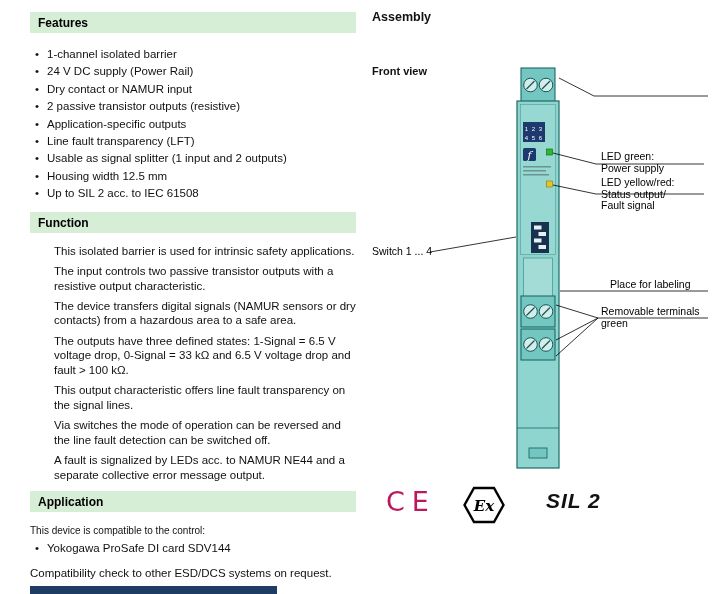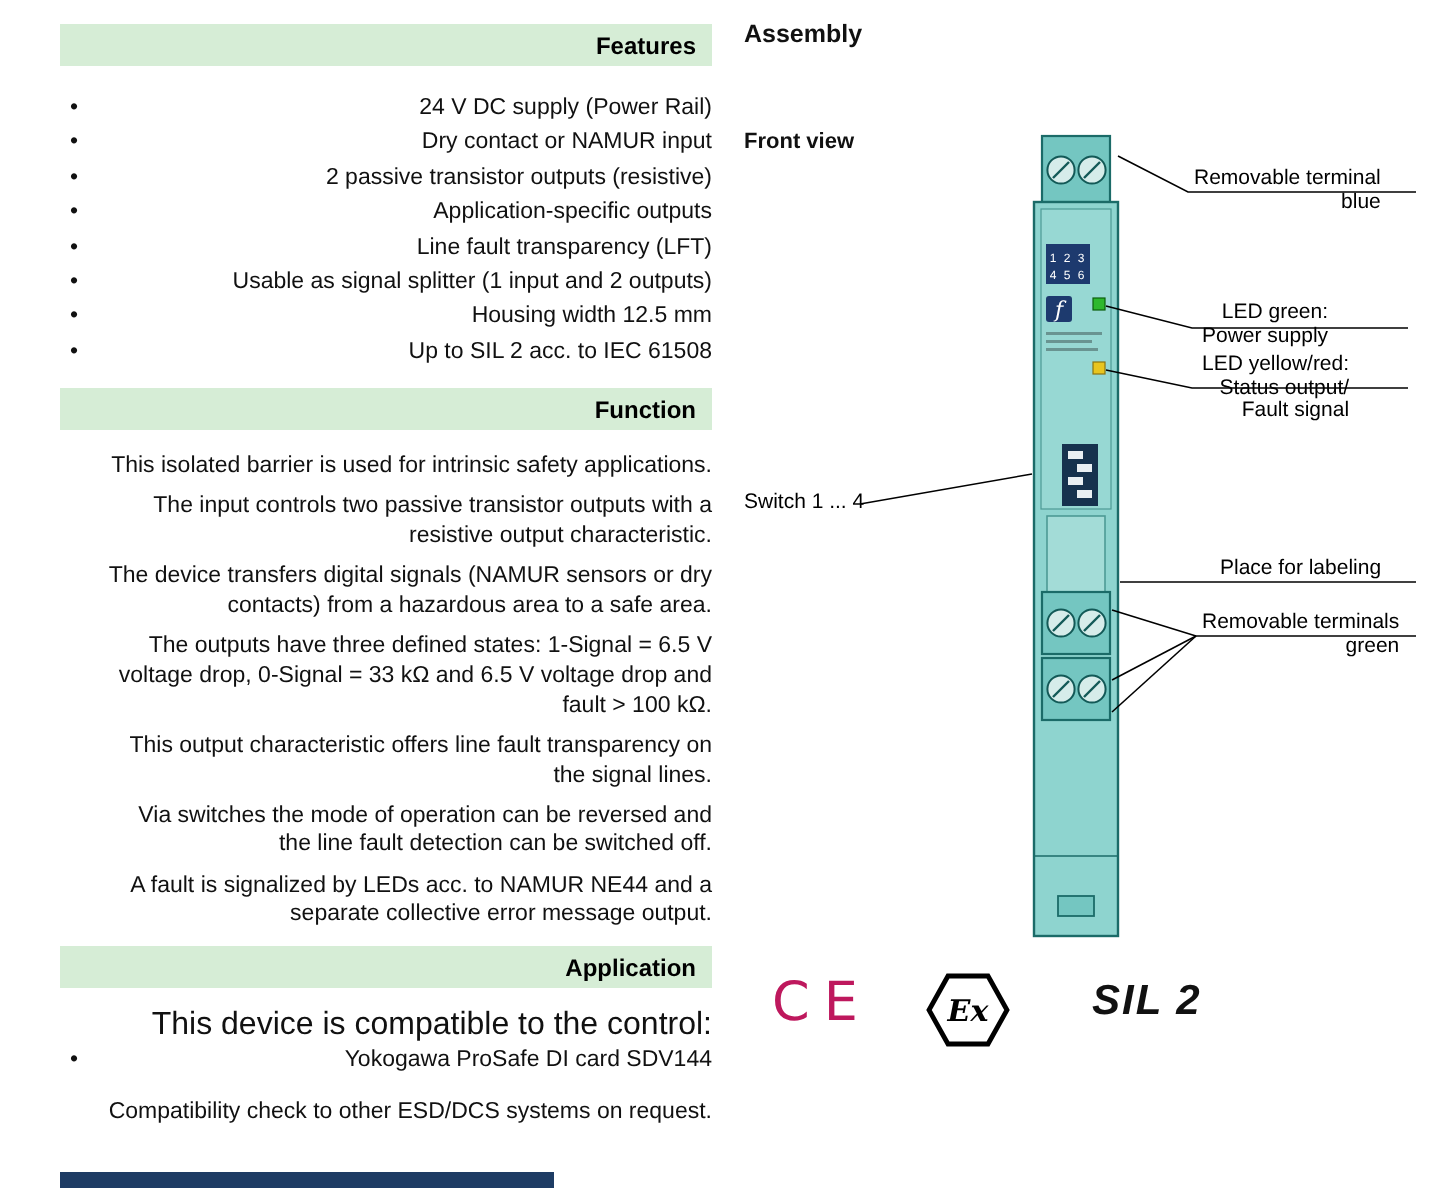--- a/index.html
+++ b/index.html
@@ -1,37 +1,37 @@
 <!DOCTYPE html>
 <html><head>
 <meta charset="utf-8">
 <style>
   html,body { margin:0; padding:0; background:#e9e9e9; }
   .page {
     position:relative; width:717px; height:594px; margin:0 auto;
     background:#ffffff; overflow:hidden;
-    font-family:"Liberation Sans", sans-serif; color:#111;text-align:right;
+    font-family:"Liberation Sans", sans-serif; color:#111;
   }
 
   
   .left-col { position:absolute; left:30px; top:12px; width:326px; }
   .section-bar {
     background:#d6edd6; font-weight:bold; font-size:12px;
     padding:4px 8px 3px 8px; color:#000;
   }
   .bullets { margin:13px 0 9px 0; padding:0 0 0 4px; }
   .bullets li {
     list-style:none; position:relative; padding-left:13px;
     font-size:11.5px; line-height:17.4px;
   }
   .bullets li::before { content:"\2022"; position:absolute; left:1px; }
   .paragraphs { margin-top:11px;margin-left:24px; }
   .paragraphs p { margin:0 0 5.5px 0; font-size:11.5px; line-height:14.7px; }
   .app-section { margin-top:8px; }
-  .app-intro { margin:11px 0 0 0; font-size:16px; line-height:15px; }
+  .app-intro { margin:11px 0 0 0; font-size:10px; line-height:15px; }
   .app-bullets { margin:2px 0 0 0; }
   .app-note { margin:9px 0 0 0; font-size:11.5px; line-height:15px; }
 
   
   .right-col { position:absolute; left:370px; top:0; width:347px; height:456px; }
   .assembly-title { position:absolute; left:2px; top:10px; font-size:12.5px; font-weight:bold; }
   .front-view { position:absolute; left:2px; top:65px; font-size:11px; font-weight:bold; }
   .diagram-svg { position:absolute; left:0; top:0; width:347px; height:594px; }
   .callout {
     position:absolute; font-size:10.5px; line-height:11.5px;
@@ -65,20 +65,21 @@
 </head>
 <body>
 
 <div class="page">
 
   <div class="left-col">
 
     <div class="section-bar">Features</div>
 
     <ul class="bullets">
+      <li>1-channel isolated barrier</li>
       <li>24 V DC supply (Power Rail)</li>
       <li>Dry contact or NAMUR input</li>
       <li>2 passive transistor outputs (resistive)</li>
       <li>Application-specific outputs</li>
       <li>Line fault transparency (LFT)</li>
       <li>Usable as signal splitter (1 input and 2 outputs)</li>
       <li>Housing width 12.5 mm</li>
       <li>Up to SIL 2 acc. to IEC 61508</li>
     </ul>
 
@@ -179,22 +180,20 @@
         <polyline points="183,185 226,194 334,194"></polyline>
         <polyline points="60,252 146,237"></polyline>
         <polyline points="190,291 338,291"></polyline>
         <polyline points="338,318 228,318"></polyline>
         <polyline points="228,318 186,305"></polyline>
         <polyline points="228,318 186,340"></polyline>
         <polyline points="228,318 186,356"></polyline>
       </g>
     </svg>
 
-    <div class="callout co-terminal-blue">Removable terminal
-blue</div>
     <div class="callout co-led-green">LED green:
 Power supply</div>
     <div class="callout co-led-yellow">LED yellow/red:
 Status output/
 Fault signal</div>
     <div class="callout co-switches">Switch 1 ... 4</div>
     <div class="callout co-labeling">Place for labeling</div>
     <div class="callout co-terminals-green">Removable terminals
 green</div>
 

